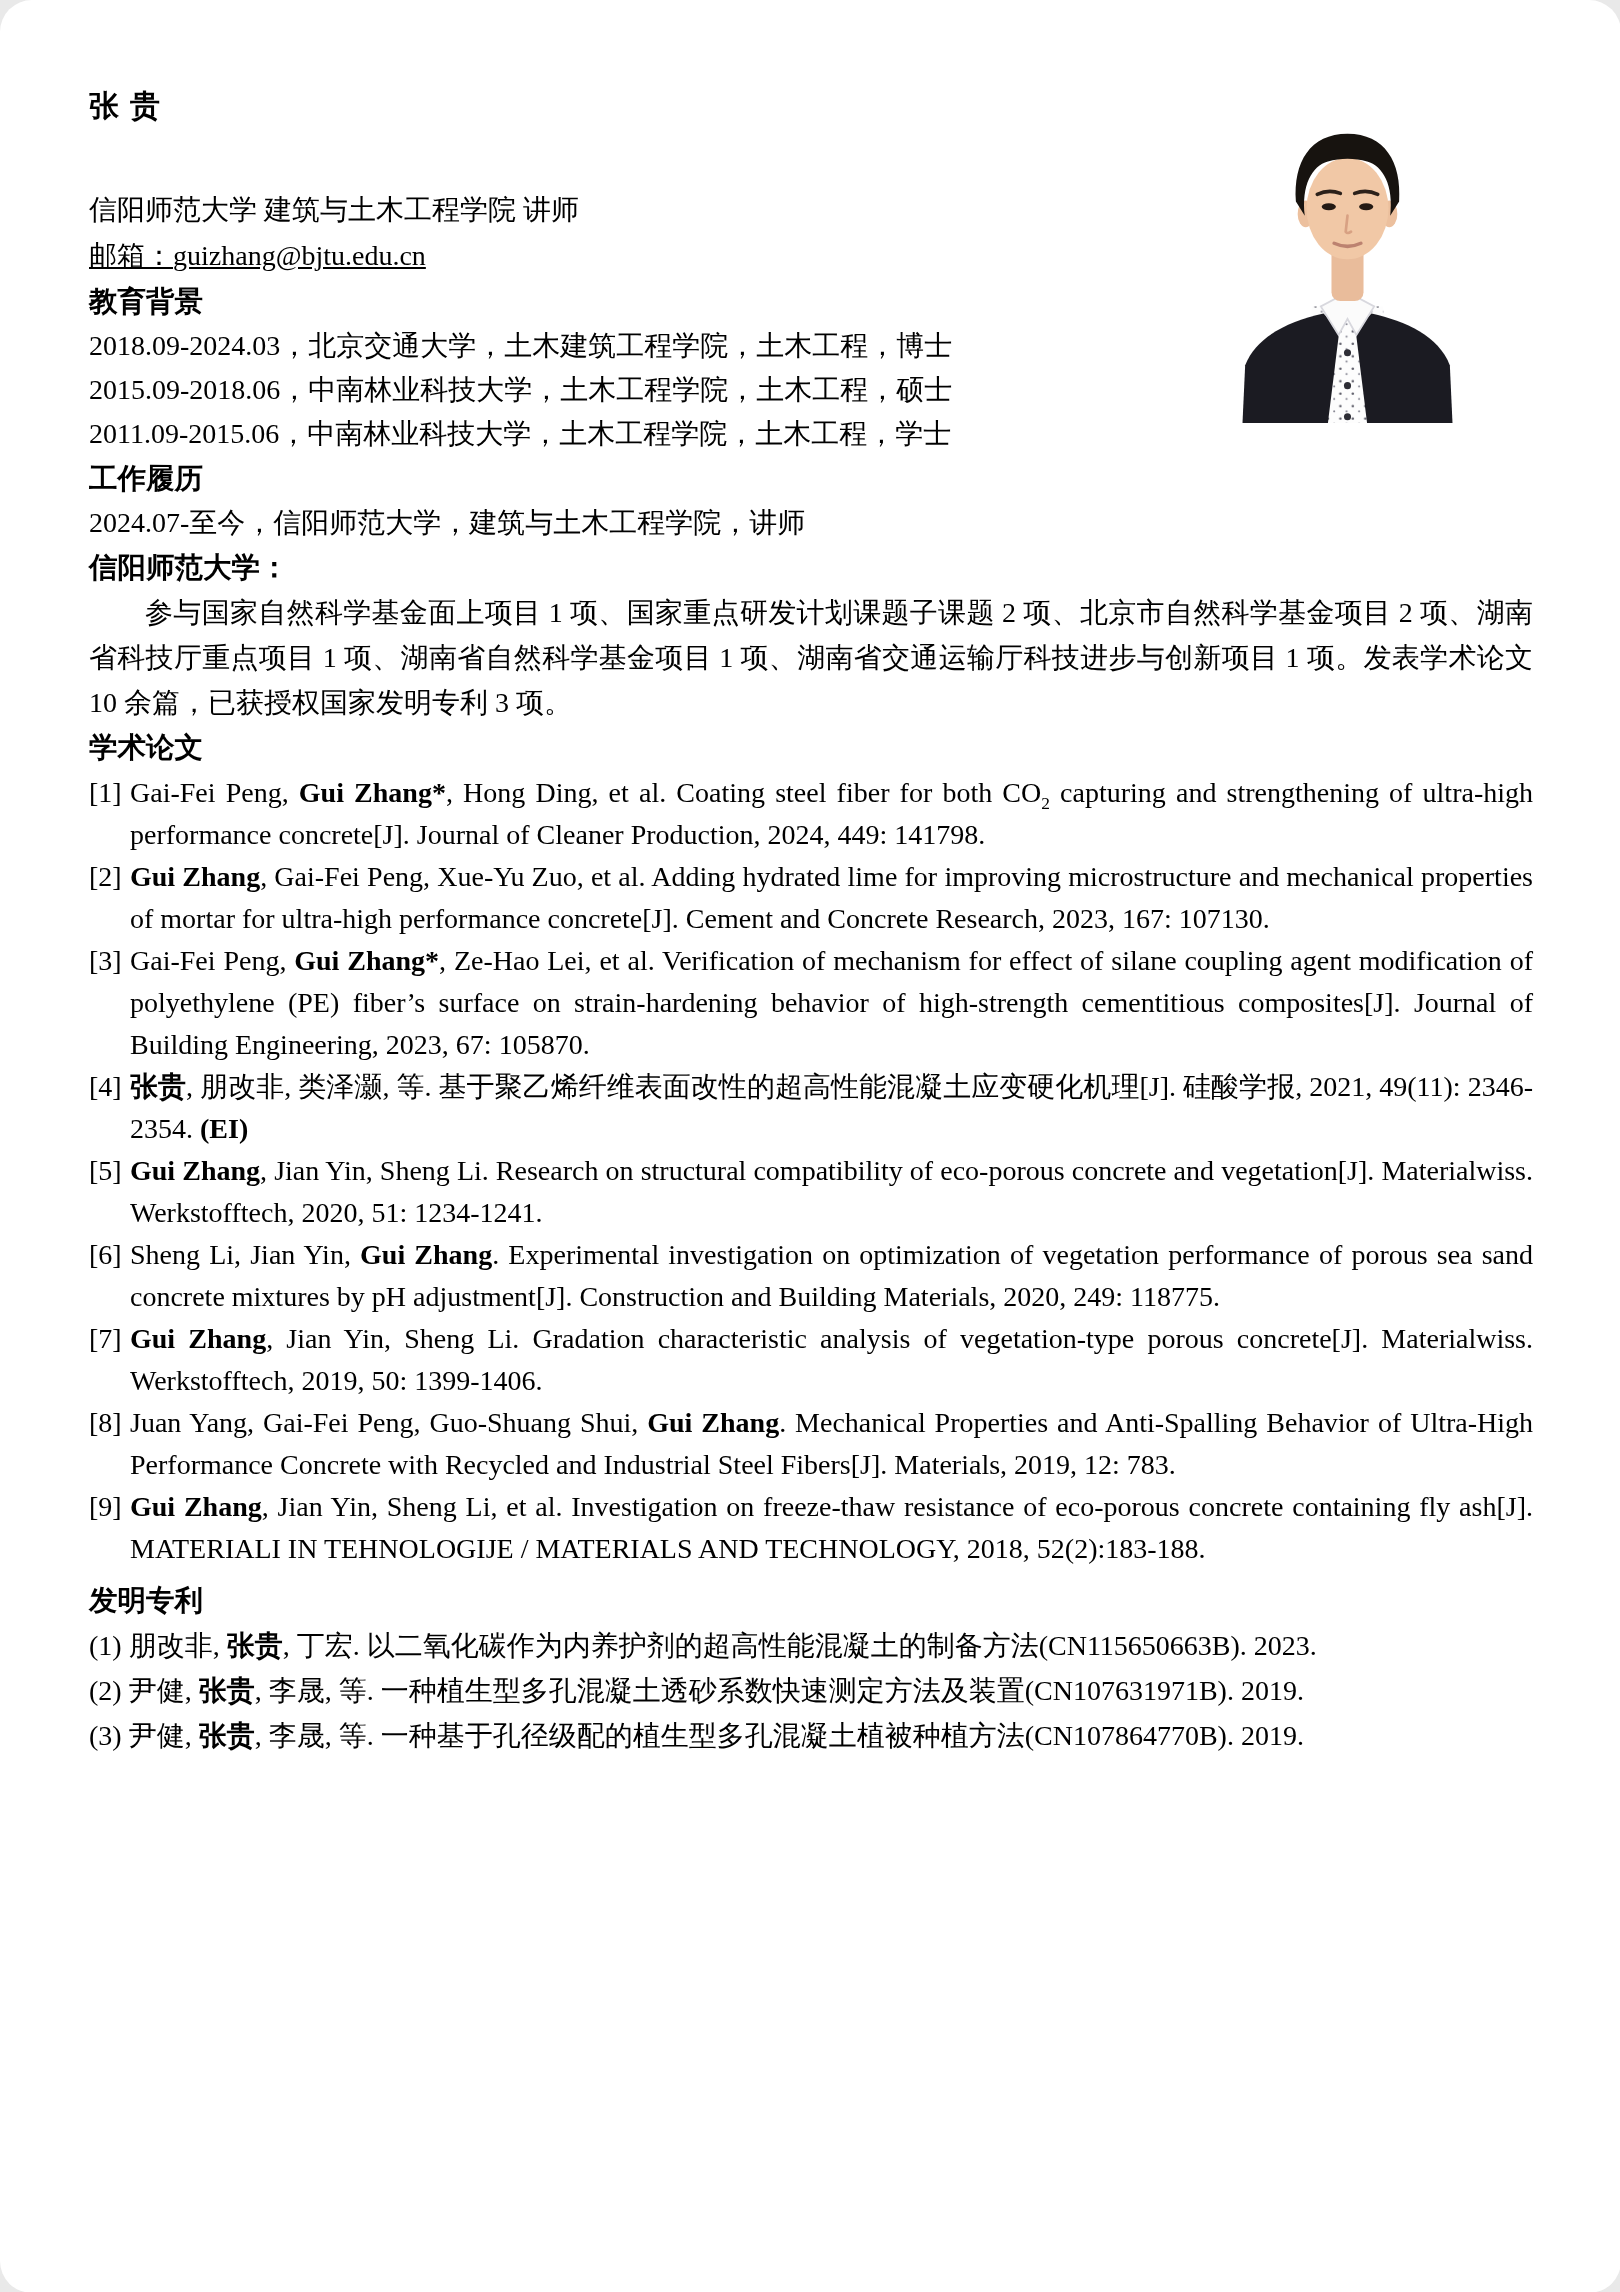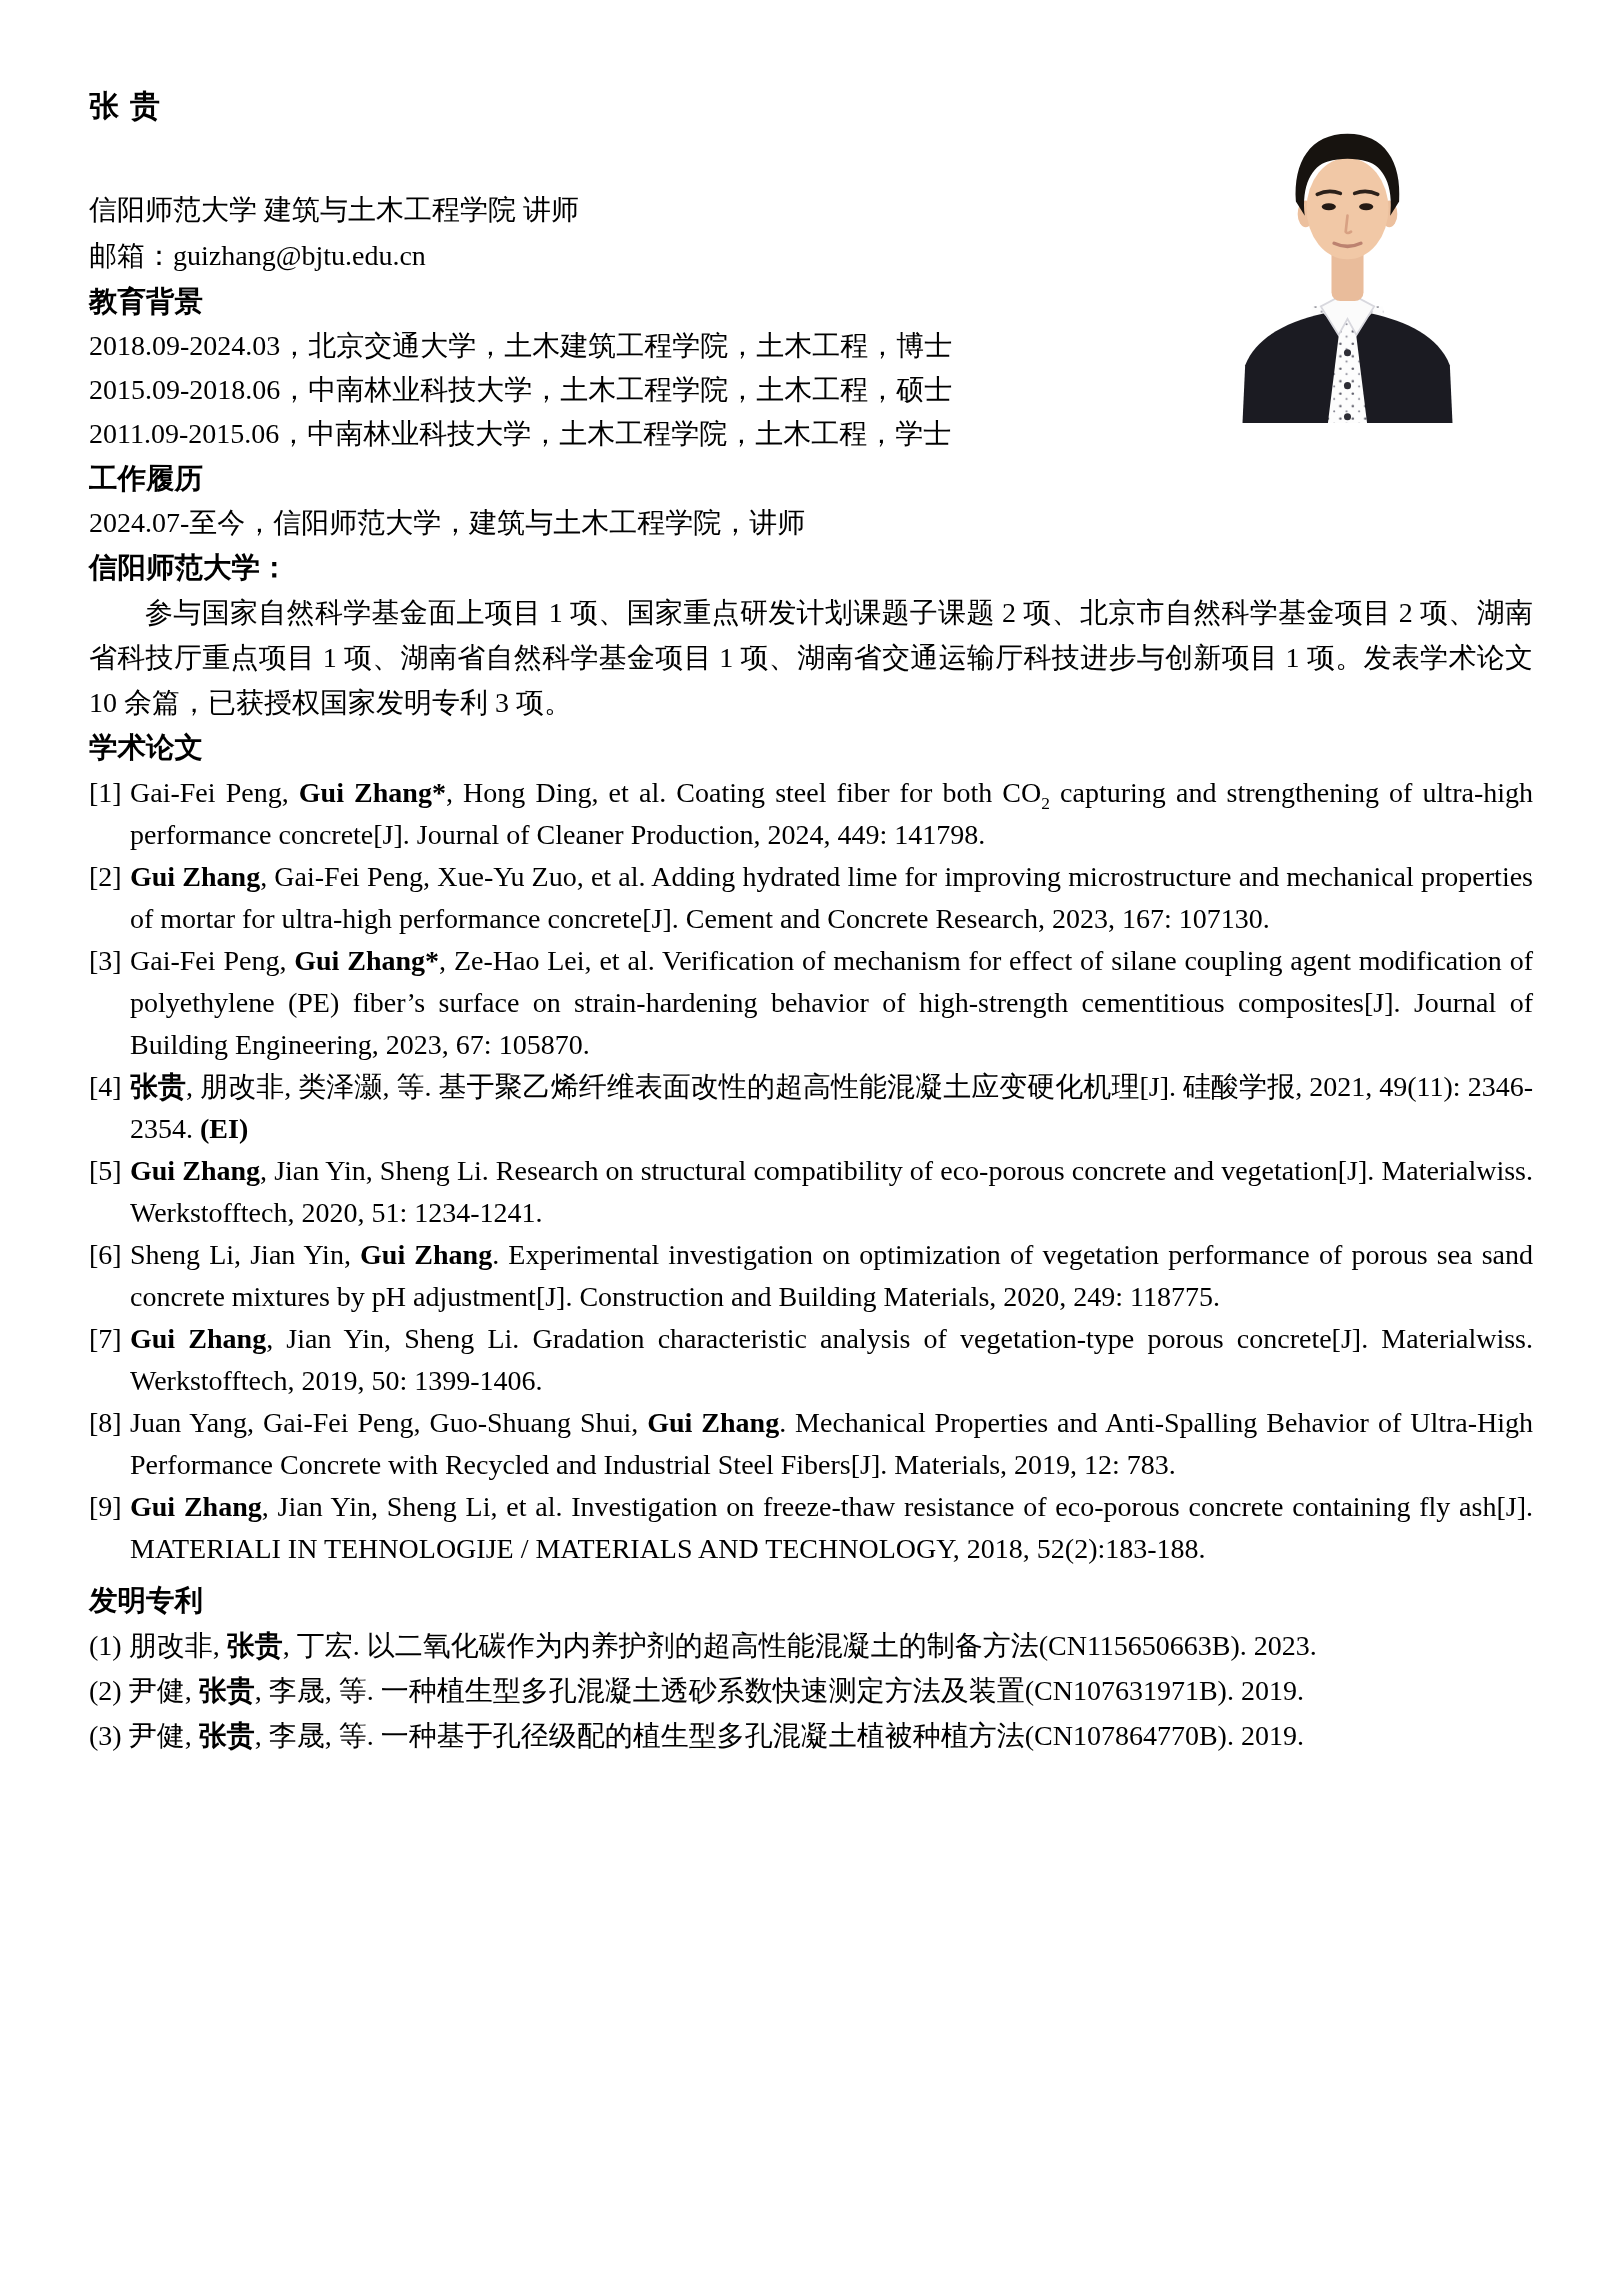--- a/index.html
+++ b/index.html
@@ -6,25 +6,26 @@
   .page{
     position:relative;
     width:1621px;height:2293px;
     margin:0 auto;
     background:#ffffff;
     color:#000;
     font-family:"Liberation Serif","DejaVu Serif",serif;
     font-size:28px;
     line-height:43px;
     overflow:hidden;
+    border-radius:32px;
   }
   .content{position:absolute;left:89px;top:85px;width:1444px;}
   .name{font-weight:bold;font-size:30px;line-height:41px;margin-bottom:61px;letter-spacing:1.8px;}
   .affil{line-height:46px;}
-  .email-line{line-height:46px;}
+  .email-line{line-height:46px;text-decoration:underline;}
   .sec-title{font-weight:bold;font-size:28.5px;line-height:45px;}
   .sec-title.tight{margin-top:8px;}
   .plain-line{line-height:44px;}
   .research-para{text-align:justify;text-indent:2em;line-height:45px;}
   .refs{margin-top:1.8px;}
   .ref{position:relative;padding-left:41px;text-align:justify;line-height:42px;}
   .ref .marker{position:absolute;left:0;top:0;}
   .pat{text-align:justify;line-height:45px;}
   b{font-weight:bold;}
   sub{font-size:0.62em;line-height:0;}

